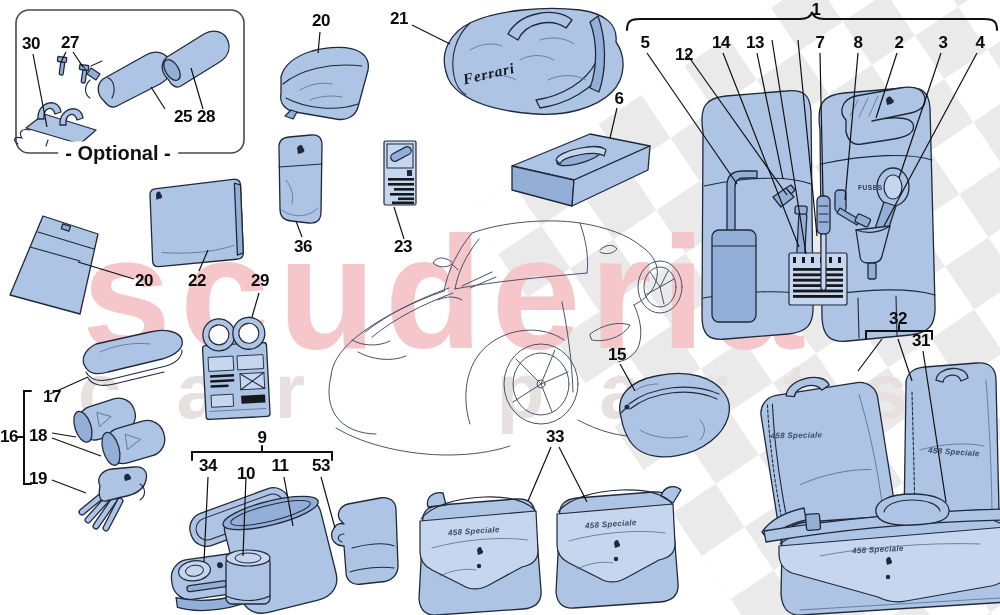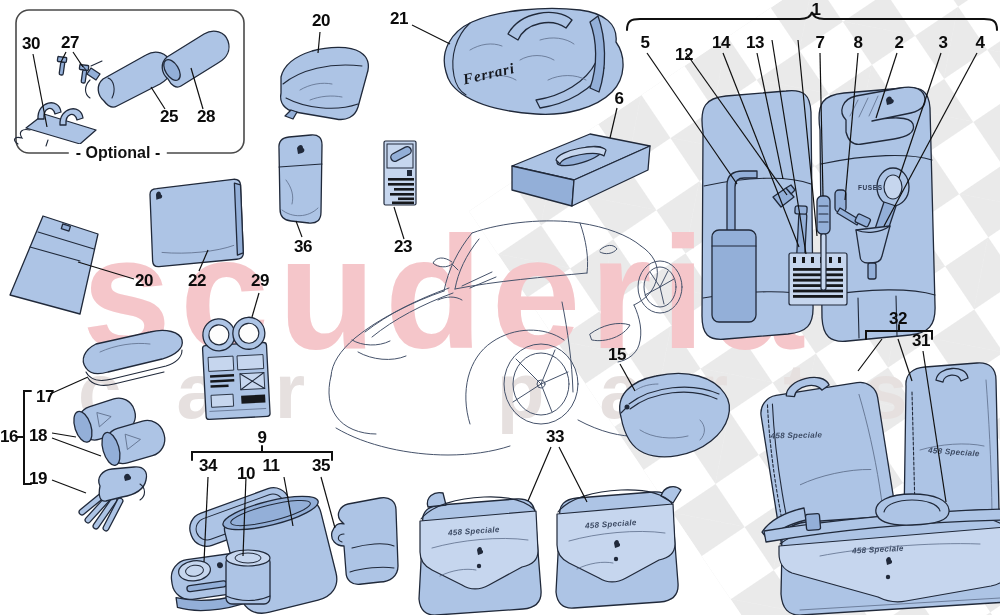--- a/index.html
+++ b/index.html
@@ -16,21 +16,21 @@
     background-size:104px 104px;
     background-position:0 0,0 52px,52px -52px,-52px 0;}
   .wm-brand{position:absolute;left:82px;top:213px;font-size:160px;line-height:1;
     font-weight:bold;letter-spacing:9px;color:#f5c6ca;white-space:nowrap;}
   .wm-sub{position:absolute;left:78px;top:352px;font-size:78px;line-height:1;
     font-weight:bold;letter-spacing:55px;word-spacing:60px;color:#e6e0df;white-space:nowrap;}
   
   .plabel{position:absolute;transform:translate(-50%,-50%);font-size:17px;font-weight:bold;
     color:#0b0b0b;letter-spacing:-.5px;white-space:nowrap;}
   .opt-caption{position:absolute;left:118px;top:153px;transform:translate(-50%,-50%);
-    font-size:16px;font-weight:bold;color:#111;background:#fff;padding:0 7px;white-space:nowrap;}
+    font-size:20px;font-weight:bold;color:#111;background:#fff;padding:0 7px;white-space:nowrap;}
   
   svg{position:absolute;left:0;top:0;}
   .f-main{fill:#adc4e5;stroke:#20293a;stroke-width:1.3;stroke-linejoin:round;}
   .f-dark{fill:#93afd8;stroke:#20293a;stroke-width:1.3;stroke-linejoin:round;}
   .f-light{fill:#c6d6ee;stroke:#20293a;stroke-width:1.2;stroke-linejoin:round;}
   .ol{fill:none;stroke:#20293a;stroke-width:1.1;stroke-linecap:round;}
   .cr{fill:none;stroke:#5d6d8a;stroke-width:.8;stroke-linecap:round;}
   .ld{fill:none;stroke:#101010;stroke-width:1.2;}
   .bk{fill:none;stroke:#101010;stroke-width:2;stroke-linecap:round;}
   .sk{fill:none;stroke:#46536b;stroke-width:1;stroke-linecap:round;}
@@ -440,35 +440,35 @@
   <span class="plabel" style="left:820px;top:43px">7</span>
   <span class="plabel" style="left:858px;top:43px">8</span>
   <span class="plabel" style="left:899px;top:43px">2</span>
   <span class="plabel" style="left:943px;top:43px">3</span>
   <span class="plabel" style="left:980px;top:43px">4</span>
   <span class="plabel" style="left:321px;top:21px">20</span>
   <span class="plabel" style="left:399px;top:19px">21</span>
   <span class="plabel" style="left:619px;top:99px">6</span>
   <span class="plabel" style="left:31px;top:44px">30</span>
   <span class="plabel" style="left:70px;top:43px">27</span>
-  <span class="plabel" style="left:169px;top:117px">25</span>
+  <span class="plabel" style="left:183px;top:117px">25</span>
   <span class="plabel" style="left:206px;top:117px">28</span>
   <span class="plabel" style="left:144px;top:281px">20</span>
   <span class="plabel" style="left:197px;top:281px">22</span>
   <span class="plabel" style="left:260px;top:281px">29</span>
   <span class="plabel" style="left:303px;top:247px">36</span>
   <span class="plabel" style="left:403px;top:247px">23</span>
   <span class="plabel" style="left:9px;top:437px">16</span>
-  <span class="plabel" style="left:45px;top:397px">17</span>
+  <span class="plabel" style="left:52px;top:397px">17</span>
   <span class="plabel" style="left:38px;top:436px">18</span>
   <span class="plabel" style="left:38px;top:479px">19</span>
   <span class="plabel" style="left:262px;top:438px">9</span>
   <span class="plabel" style="left:208px;top:466px">34</span>
   <span class="plabel" style="left:246px;top:474px">10</span>
-  <span class="plabel" style="left:271px;top:466px">11</span>
-  <span class="plabel" style="left:321px;top:466px">35</span>
+  <span class="plabel" style="left:280px;top:466px">11</span>
+  <span class="plabel" style="left:321px;top:466px">53</span>
   <span class="plabel" style="left:617px;top:355px">15</span>
   <span class="plabel" style="left:555px;top:437px">33</span>
   <span class="plabel" style="left:898px;top:319px">32</span>
   <span class="plabel" style="left:921px;top:341px">31</span>
 
   <span class="opt-caption">- Optional -</span>
 </div>
 
 </body></html>

